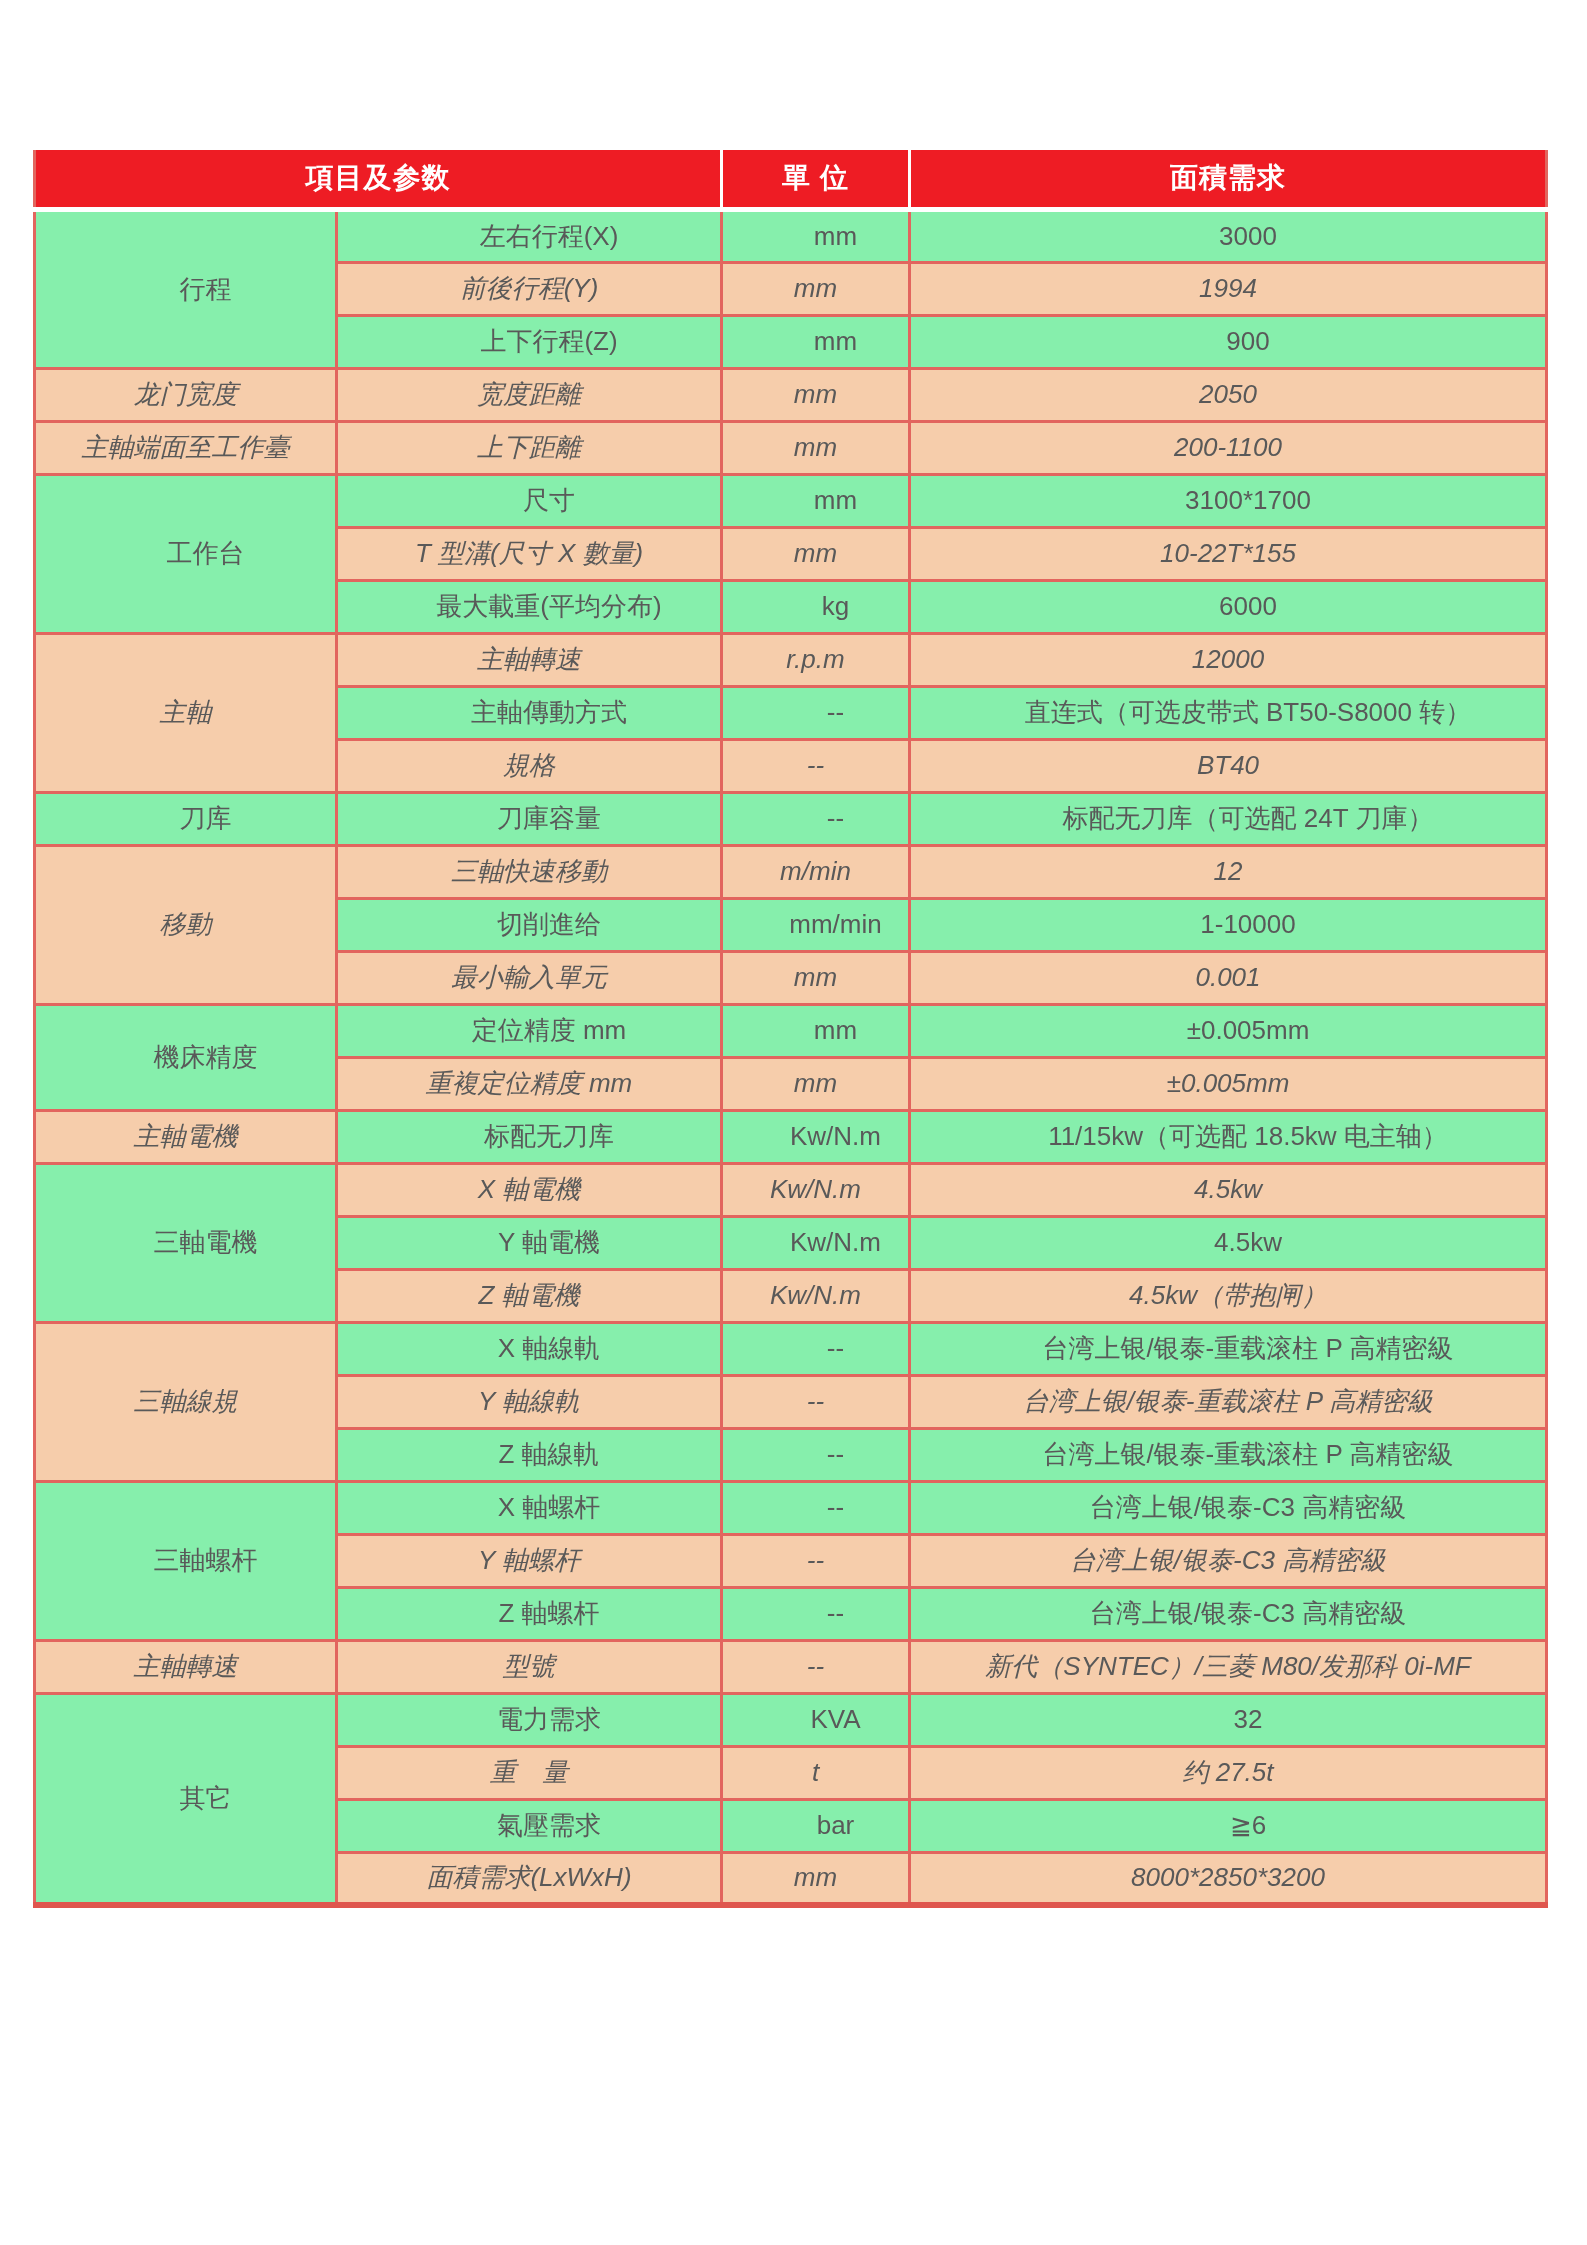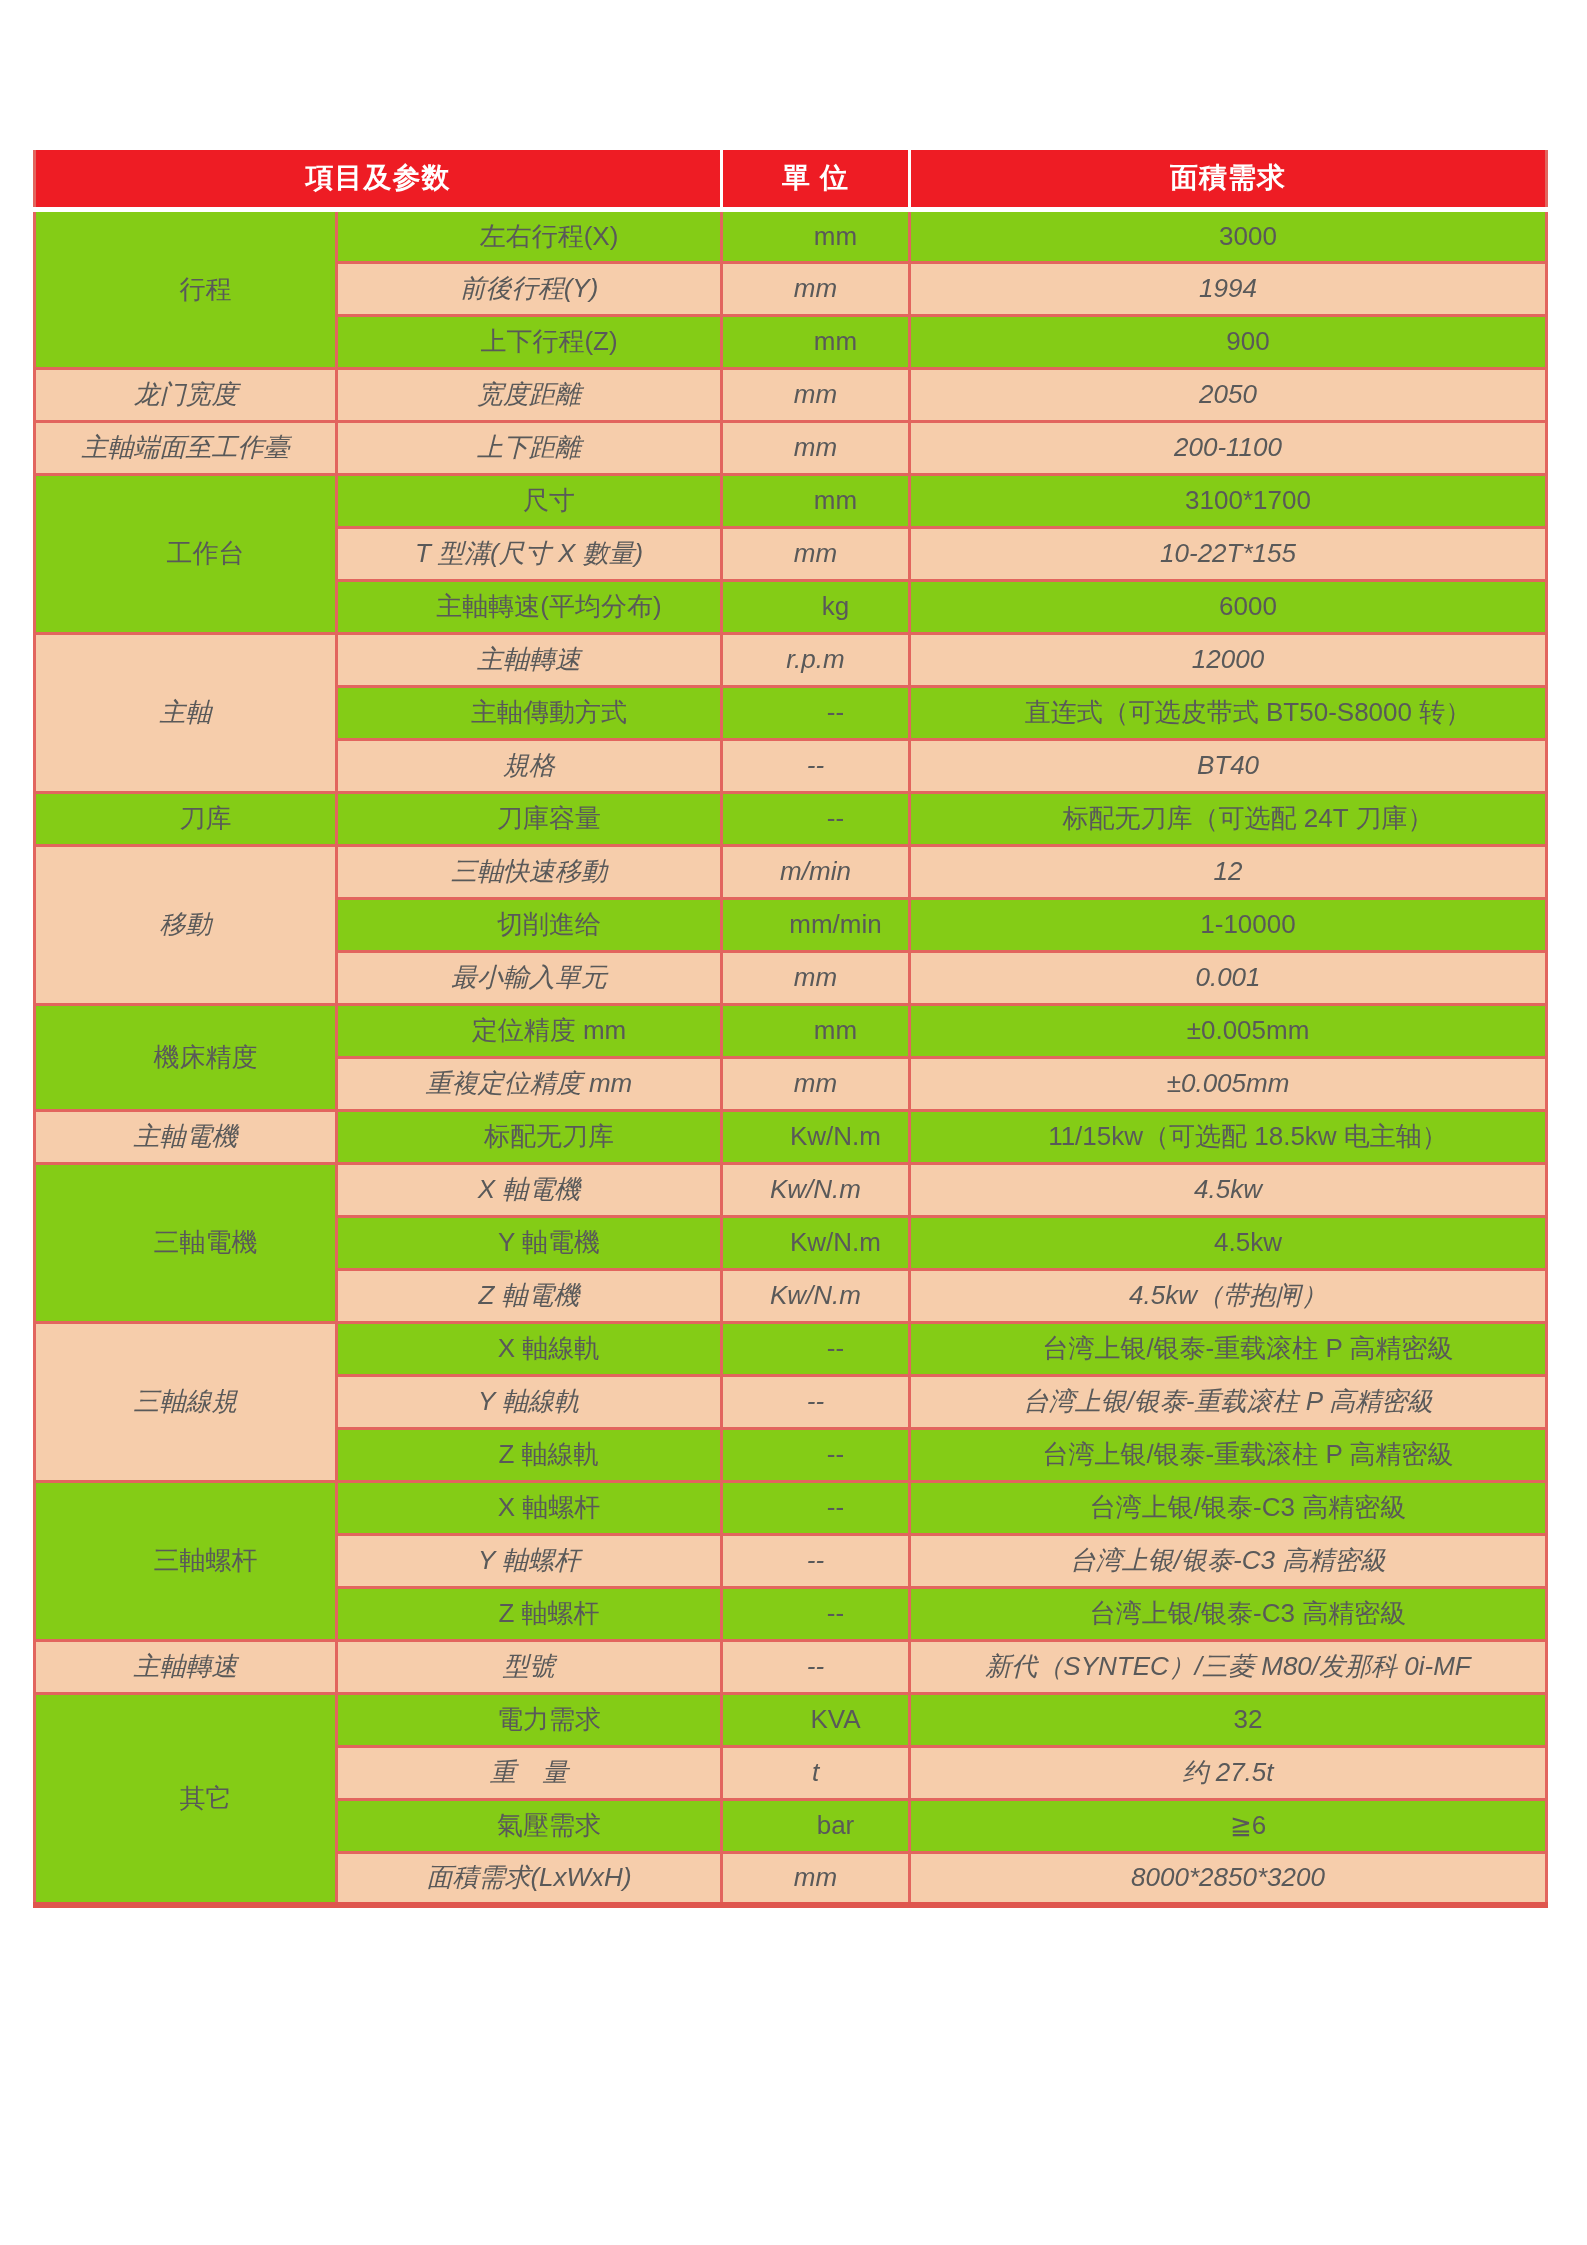--- a/index.html
+++ b/index.html
@@ -50,21 +50,21 @@
   tbody td {
     border: 3px solid var(--grid);
     text-align: center;
     vertical-align: middle;
     font-size: 26px;
     color: var(--text);
     padding: 0 4px;
     overflow: hidden;
     white-space: nowrap;
   }
-  tbody td.white { background: #84cc16; padding-left: 44px; }
+  tbody td.white { background: #86efac; padding-left: 44px; }
   tbody td.peach { background: var(--peach); font-style: italic; }
 </style>
 </head>
 <body>
 
 <div class="page">
   <table class="spec">
     <colgroup>
       <col class="c-cat">
         <col class="c-par">
@@ -112,21 +112,21 @@
           <td class="param white">尺寸</td>
           <td class="unit white">mm</td>
           <td class="spec white">3100*1700</td>
         </tr>
         <tr>
           <td class="param peach">T 型溝(尺寸 X 數量)</td>
           <td class="unit peach">mm</td>
           <td class="spec peach">10-22T*155</td>
         </tr>
         <tr>
-          <td class="param white">主軸轉速(平均分布)</td>
+          <td class="param white">最大載重(平均分布)</td>
           <td class="unit white">kg</td>
           <td class="spec white">6000</td>
         </tr>
         <tr>
           <td rowspan="3" class="cat peach">主軸</td>
           <td class="param peach">主軸轉速</td>
           <td class="unit peach">r.p.m</td>
           <td class="spec peach">12000</td>
         </tr>
         <tr>

